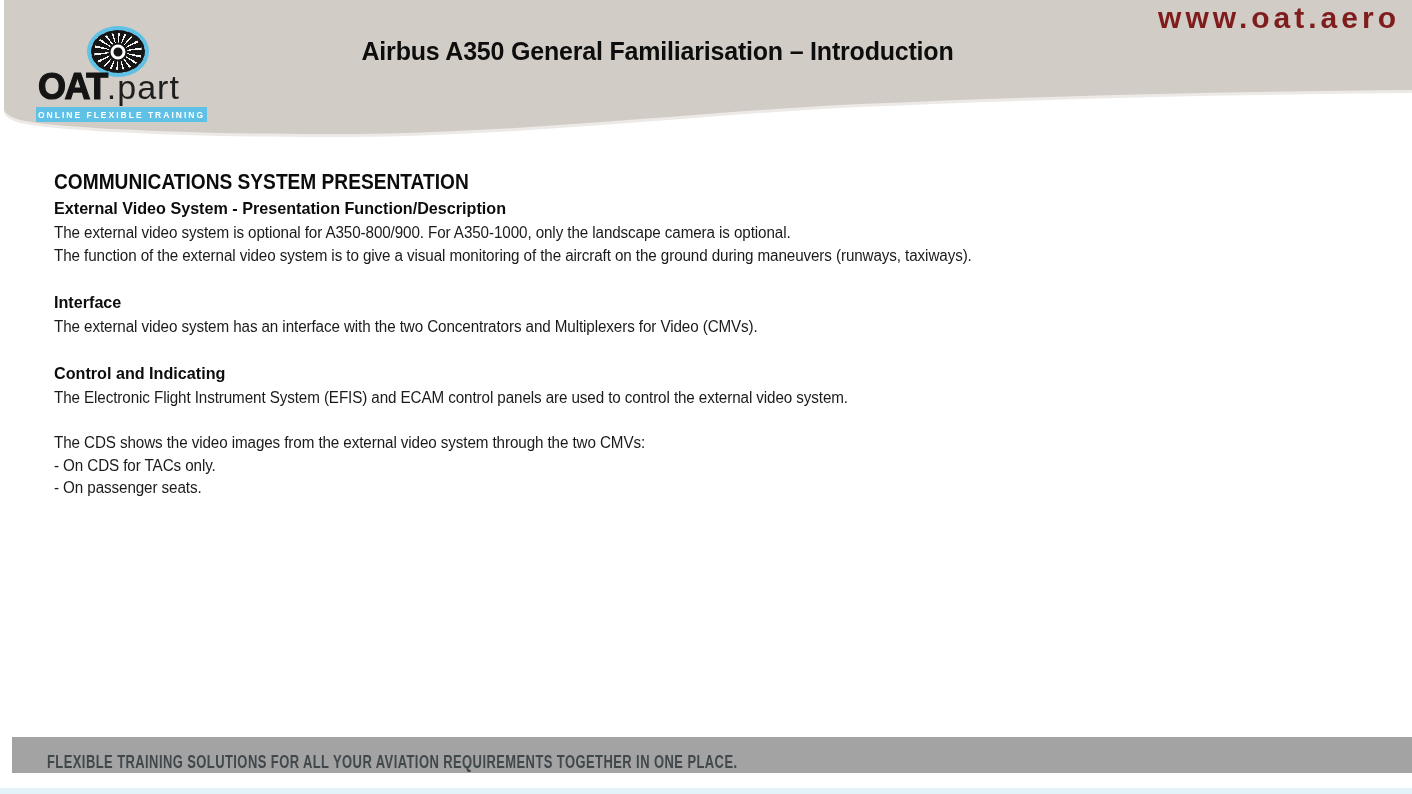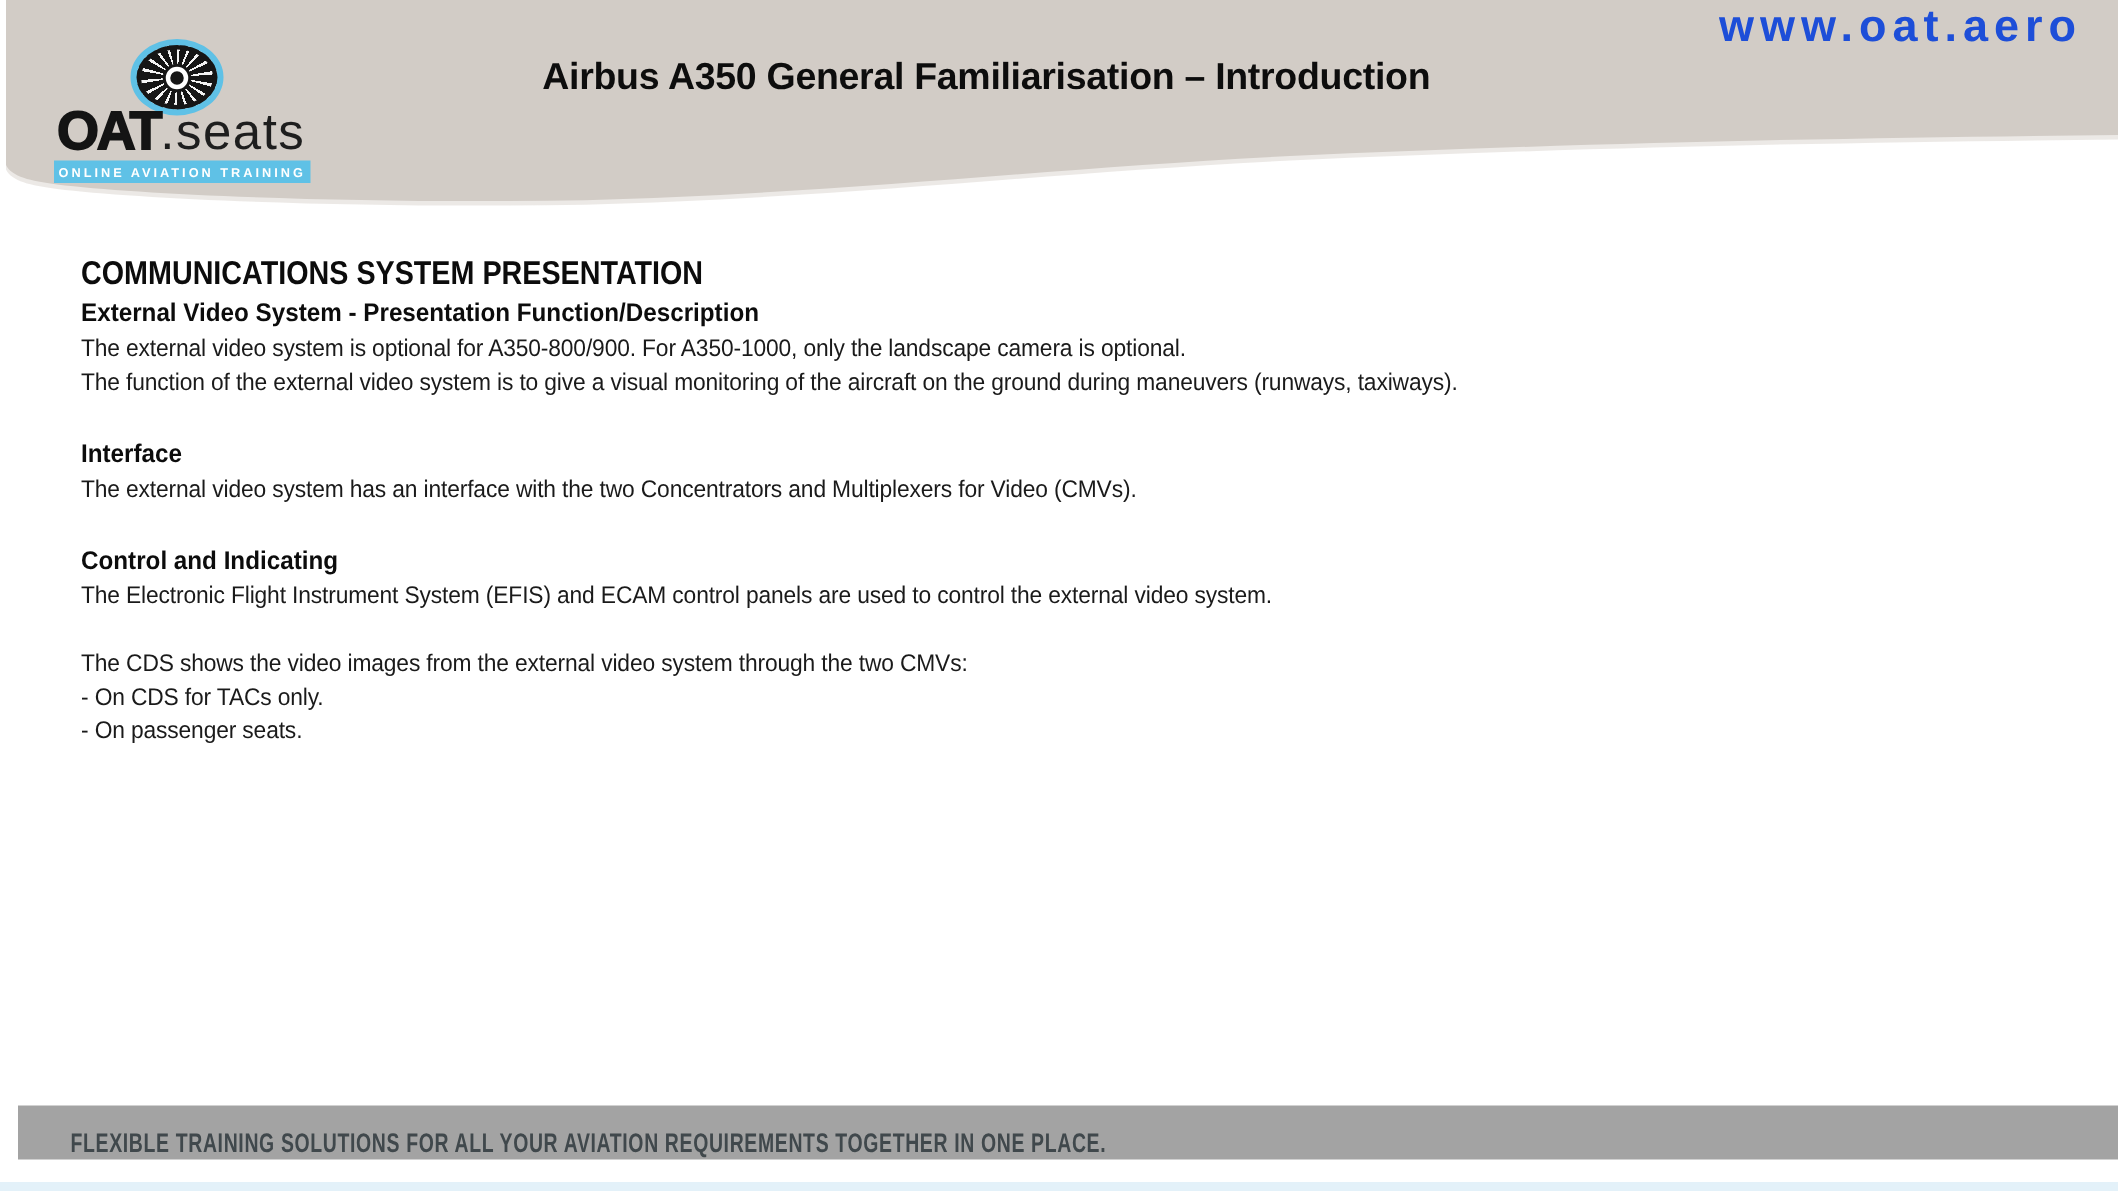--- a/index.html
+++ b/index.html
@@ -7,22 +7,22 @@
   body { font-family:"Liberation Sans", sans-serif; }
   .stage {
     position:relative; width:1412px; height:794px;
     background:#ffffff; overflow:hidden;
   }
 
   
   .header-svg { position:absolute; left:0; top:0; width:1412px; height:150px; }
 
   .website {
-    position:absolute; top:1px; right:24px;
-    color:#1d4ed8; font-weight:bold; font-size:30px; letter-spacing:4px;
+    position:absolute; top:1px; right:12px;
+    color:#7f1d1d; font-weight:bold; font-size:30px; letter-spacing:4px;
     white-space:nowrap;
   }
   .slide-title {
     position:absolute; top:37px; left:0; width:1315px;
     text-align:center; color:#0d0d0d;
     font-weight:bold; font-size:25px; letter-spacing:-0.2px;
     white-space:nowrap;
   }
 
   
@@ -98,23 +98,23 @@
              C240,136 95,130 38,123 C20,120.5 8,118 4,110 Z" fill="#d2ccc6"></path>
   </svg>
 
   <div class="website">www.oat.aero</div>
 
   <div class="slide-title">Airbus A350 General Familiarisation – Introduction</div>
 
   <div class="logo">
     <div class="fan"></div>
     <div class="brand">
-      <span class="brand-oat">OAT</span><span class="brand-aero">.seats</span>
+      <span class="brand-oat">OAT</span><span class="brand-aero">.part</span>
     </div>
-    <div class="tagline-bar">ONLINE AVIATION TRAINING</div>
+    <div class="tagline-bar">ONLINE FLEXIBLE TRAINING</div>
   </div>
 
   <div class="doc">
     <div class="doc-heading">COMMUNICATIONS SYSTEM PRESENTATION</div>
 
     <div class="section">
       <div class="section-title">External Video System - Presentation Function/Description</div>
       <p class="line">The external video system is optional for A350-800/900. For A350-1000, only the landscape camera is optional.</p>
       <p class="line">The function of the external video system is to give a visual monitoring of the aircraft on the ground during maneuvers (runways, taxiways).</p>
     </div>

